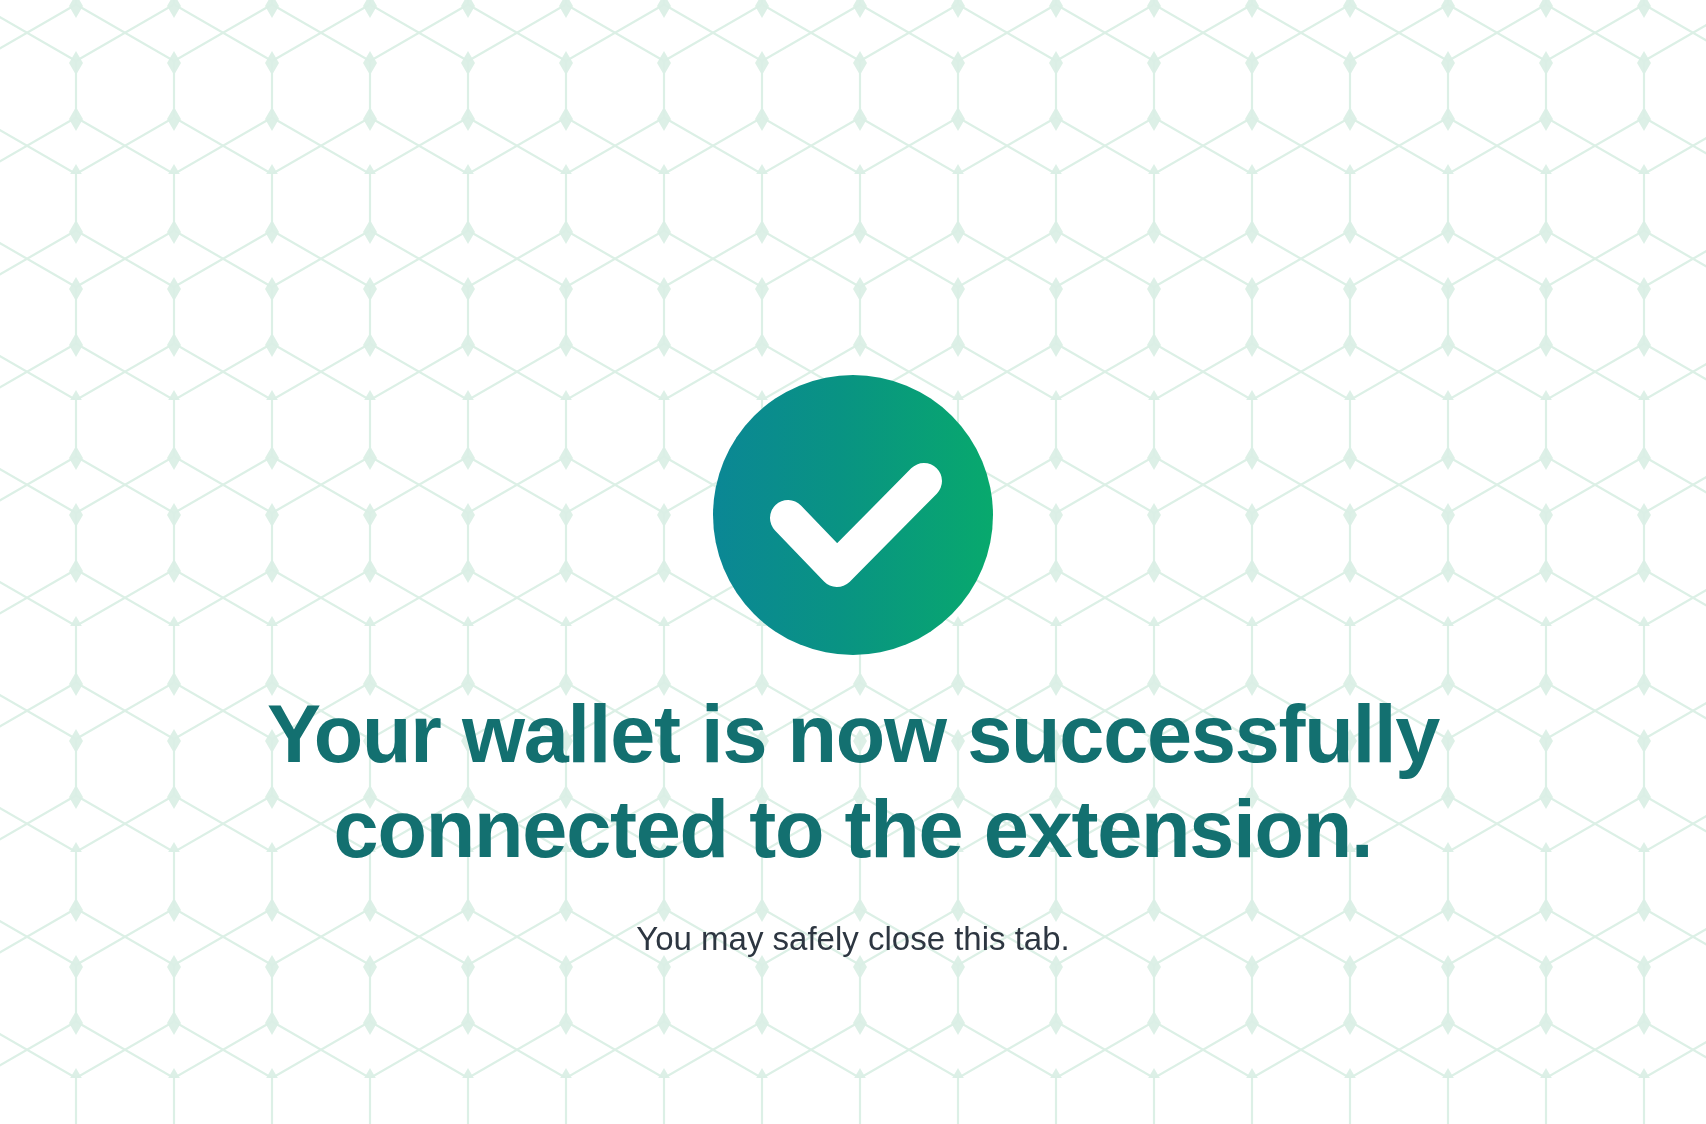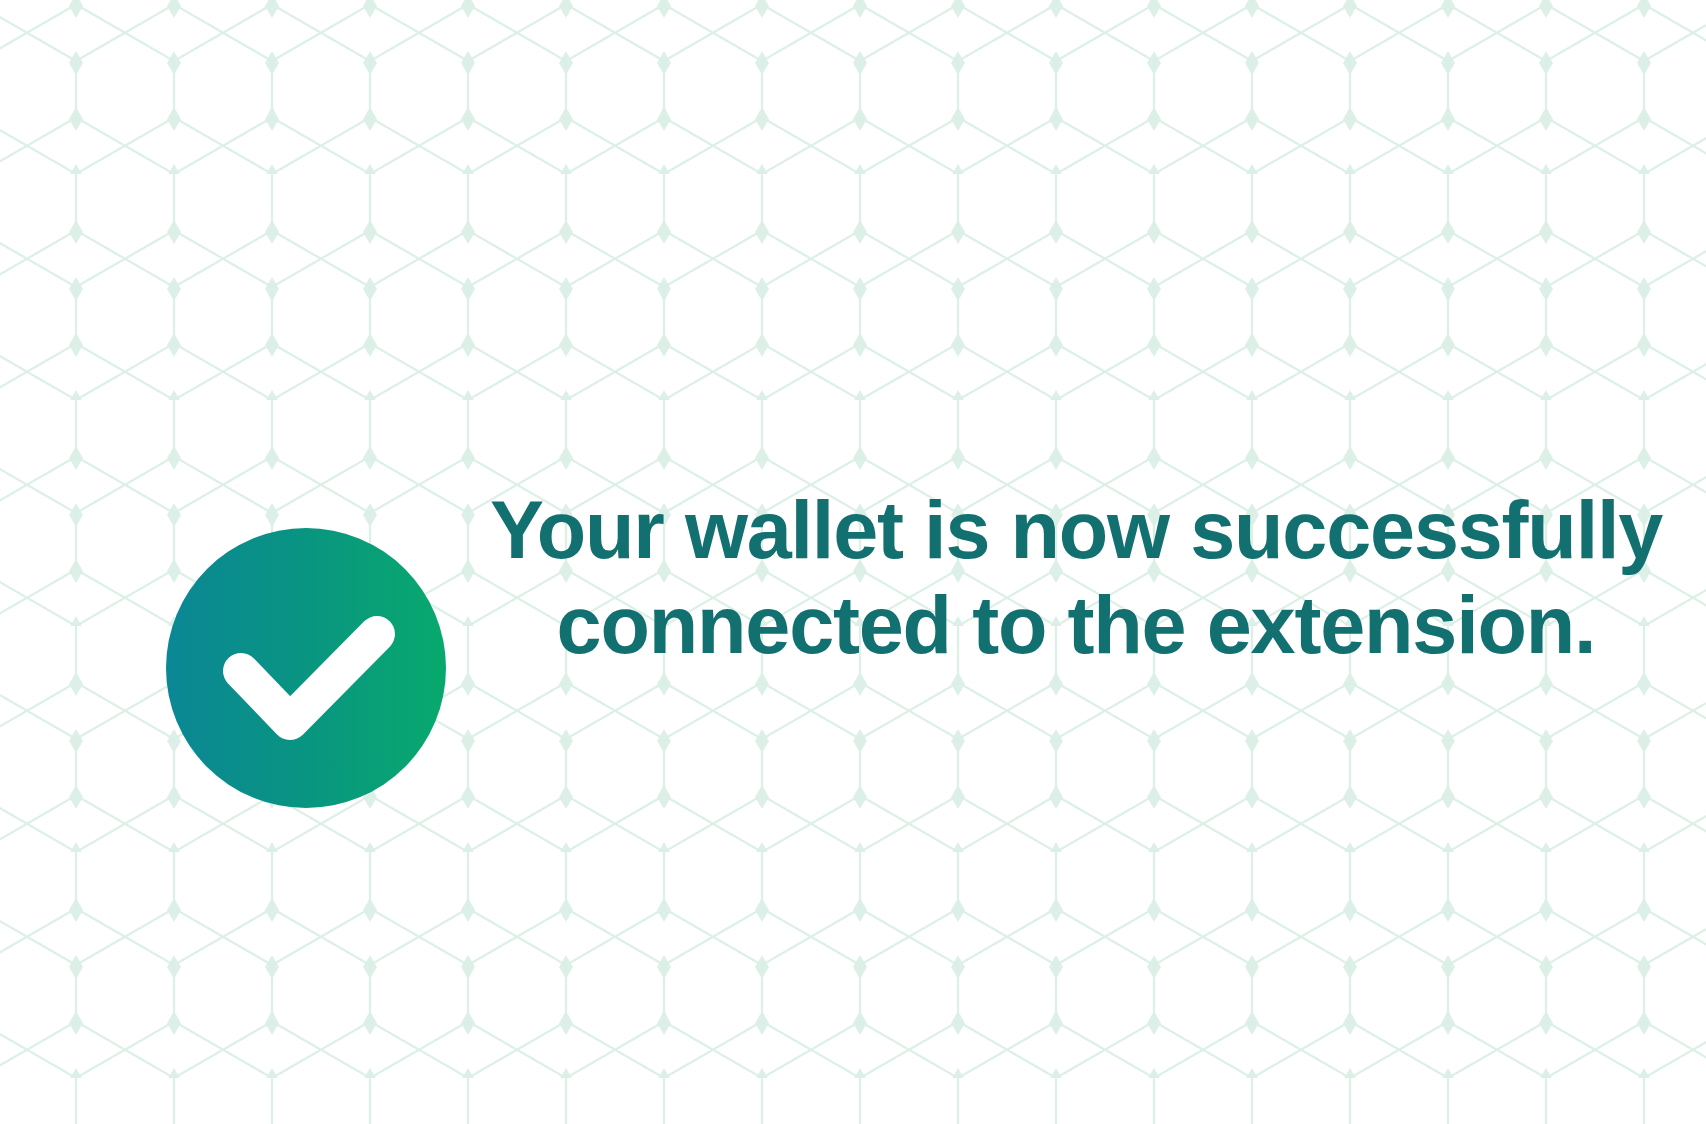--- a/index.html
+++ b/index.html
@@ -24,22 +24,23 @@
     z-index: 0;
     pointer-events: none;
   }
 
   
   #content {
     position: absolute;
     inset: 0;
     z-index: 2;
     display: flex;
+    flex-direction: column;
     align-items: center;
-    justify-content: flex-end;
+    justify-content: center;
   }
 
   #success-icon-wrap {
     margin-top: 212px;
     width: 280px;
     height: 280px;
     display: block;
   }
 
   #heading {
@@ -125,14 +126,15 @@
         <stop offset="45%" stop-color="#099383"></stop>
         <stop offset="100%" stop-color="#08a96d"></stop>
       </linearGradient>
     </defs>
     <circle cx="140" cy="140" r="140" fill="url(#checkGrad)"></circle>
     <path d="M75 143 L124 194 L211 106" fill="none" stroke="#ffffff" stroke-width="36" stroke-linecap="round" stroke-linejoin="round"></path>
   </svg>
 
   <h1 id="heading">Your wallet is now successfully connected to the extension.</h1>
 
+  <p id="subtitle">You may safely close this tab.</p>
 
 </main>
 
 </body></html>

